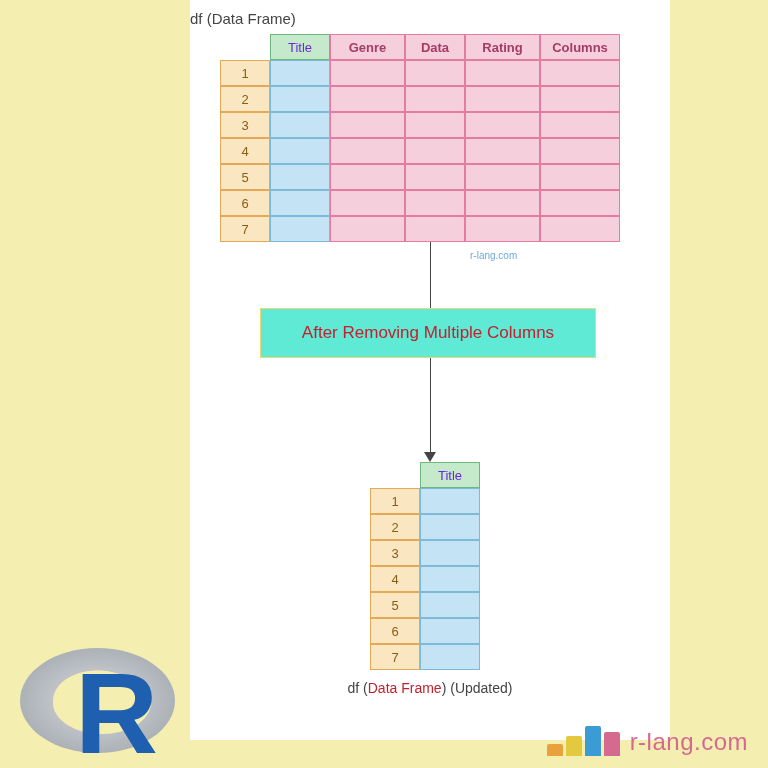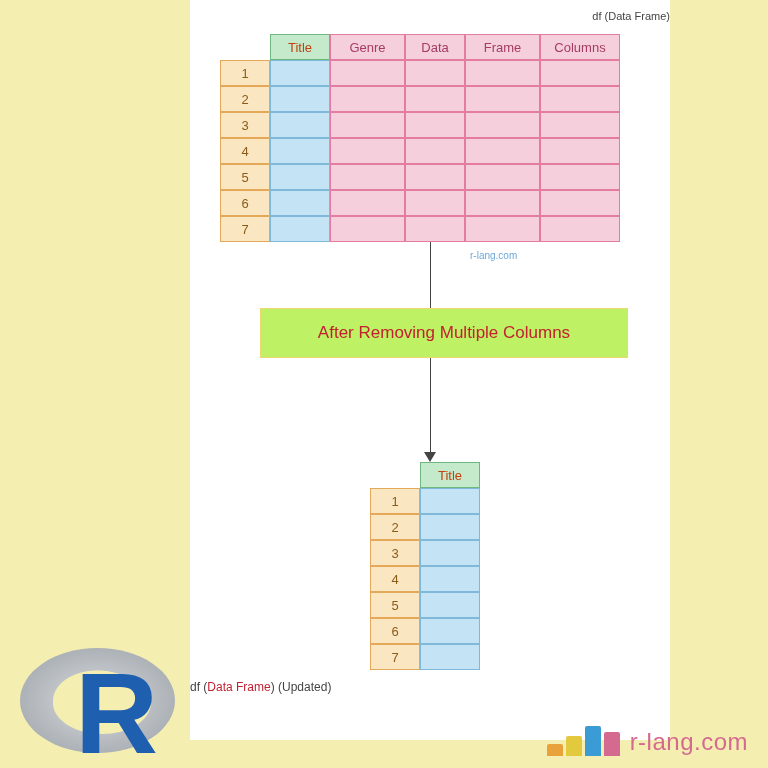--- a/index.html
+++ b/index.html
@@ -16,41 +16,41 @@
     left: 190px;
     top: 0;
     width: 480px;
     height: 740px;
     background: #ffffff;
   }
   .title-top {
     position: absolute;
     top: 10px;
     left: 0; right: 0;
-    text-align: right;
-    font-size: 11px;
+    text-align: left;
+    font-size: 15px;
     color: #444;
   }
   .table1 {
     position: absolute;
     top: 34px;
     left: 30px;
   }
   .grid { display: grid; }
   .t1 { grid-template-columns: 50px 60px 75px 60px 75px 80px; grid-auto-rows: 26px; }
   .cell {
     border: 1px solid;
     display: flex;
     align-items: center;
     justify-content: center;
     font-size: 13px;
   }
   .corner { border: none; background: transparent; }
-  .hdr-title { background: #c5eacb; border-color: #6fb87d; color: #c2410c; font-weight: 500; }
-  .hdr-pink  { background: #f6cfdc; border-color: #e47ba0; color: #a43c64; font-weight: 400; }
+  .hdr-title { background: #c5eacb; border-color: #6fb87d; color: #6d28d9; font-weight: 500; }
+  .hdr-pink  { background: #f6cfdc; border-color: #e47ba0; color: #a43c64; font-weight: 700; }
   .rowhdr    { background: #fbe6c2; border-color: #e3a958; color: #8a5c18; }
   .cell-blue { background: #c4e3f5; border-color: #7fb9d9; }
   .cell-pink { background: #f6cfdc; border-color: #e47ba0; }
 
   .watermark {
     position: absolute;
     top: 250px;
     left: 280px;
     font-size: 10px;
     color: #6ea8d9;
@@ -71,44 +71,45 @@
     border-left: 6px solid transparent;
     border-right: 6px solid transparent;
     border-top: 10px solid #444;
   }
   .ah2 { top: 452px; }
 
   .banner {
     position: absolute;
     top: 308px;
     left: 70px;
-    width: 368px;
+    width: 336px;
     height: 50px;
-    background: #bef264;
+    background: #5eead4;
     border: 1px solid #e9d96f;
     display: flex;
     align-items: center;
     justify-content: center;
     color: #c32030;
     font-size: 17px;
     font-weight: 500;
   }
 
   .table2 {
     position: absolute;
     top: 462px;
     left: 180px;
   }
   .t2 { grid-template-columns: 50px 60px; grid-auto-rows: 26px; }
 
   .title-bottom {
     position: absolute;
     top: 680px;
     left: 0; right: 0;
-    font-size: 12px;
+    text-align: center;
+    font-size: 14px;
     color: #444;
   }
   .title-bottom .red { color: #c32030; }
 
   
   .rlogo {
     position: absolute;
     left: 20px;
     bottom: 0px;
     width: 170px;
@@ -162,21 +163,21 @@
 <div class="canvas">
 
   <div class="title-top">df (Data Frame)</div>
 
   <div class="table1">
     <div class="grid t1" id="t1grid">
         <div class="cell corner"></div>
         <div class="cell hdr-title">Title</div>
         <div class="cell hdr-pink">Genre</div>
         <div class="cell hdr-pink">Data</div>
-        <div class="cell hdr-pink">Frame</div>
+        <div class="cell hdr-pink">Rating</div>
         <div class="cell hdr-pink">Columns</div>
         <div class="cell rowhdr">1</div>
         <div class="cell cell-blue"></div>
         <div class="cell cell-pink"></div>
         <div class="cell cell-pink"></div>
         <div class="cell cell-pink"></div>
         <div class="cell cell-pink"></div>
         <div class="cell rowhdr">2</div>
         <div class="cell cell-blue"></div>
         <div class="cell cell-pink"></div>

